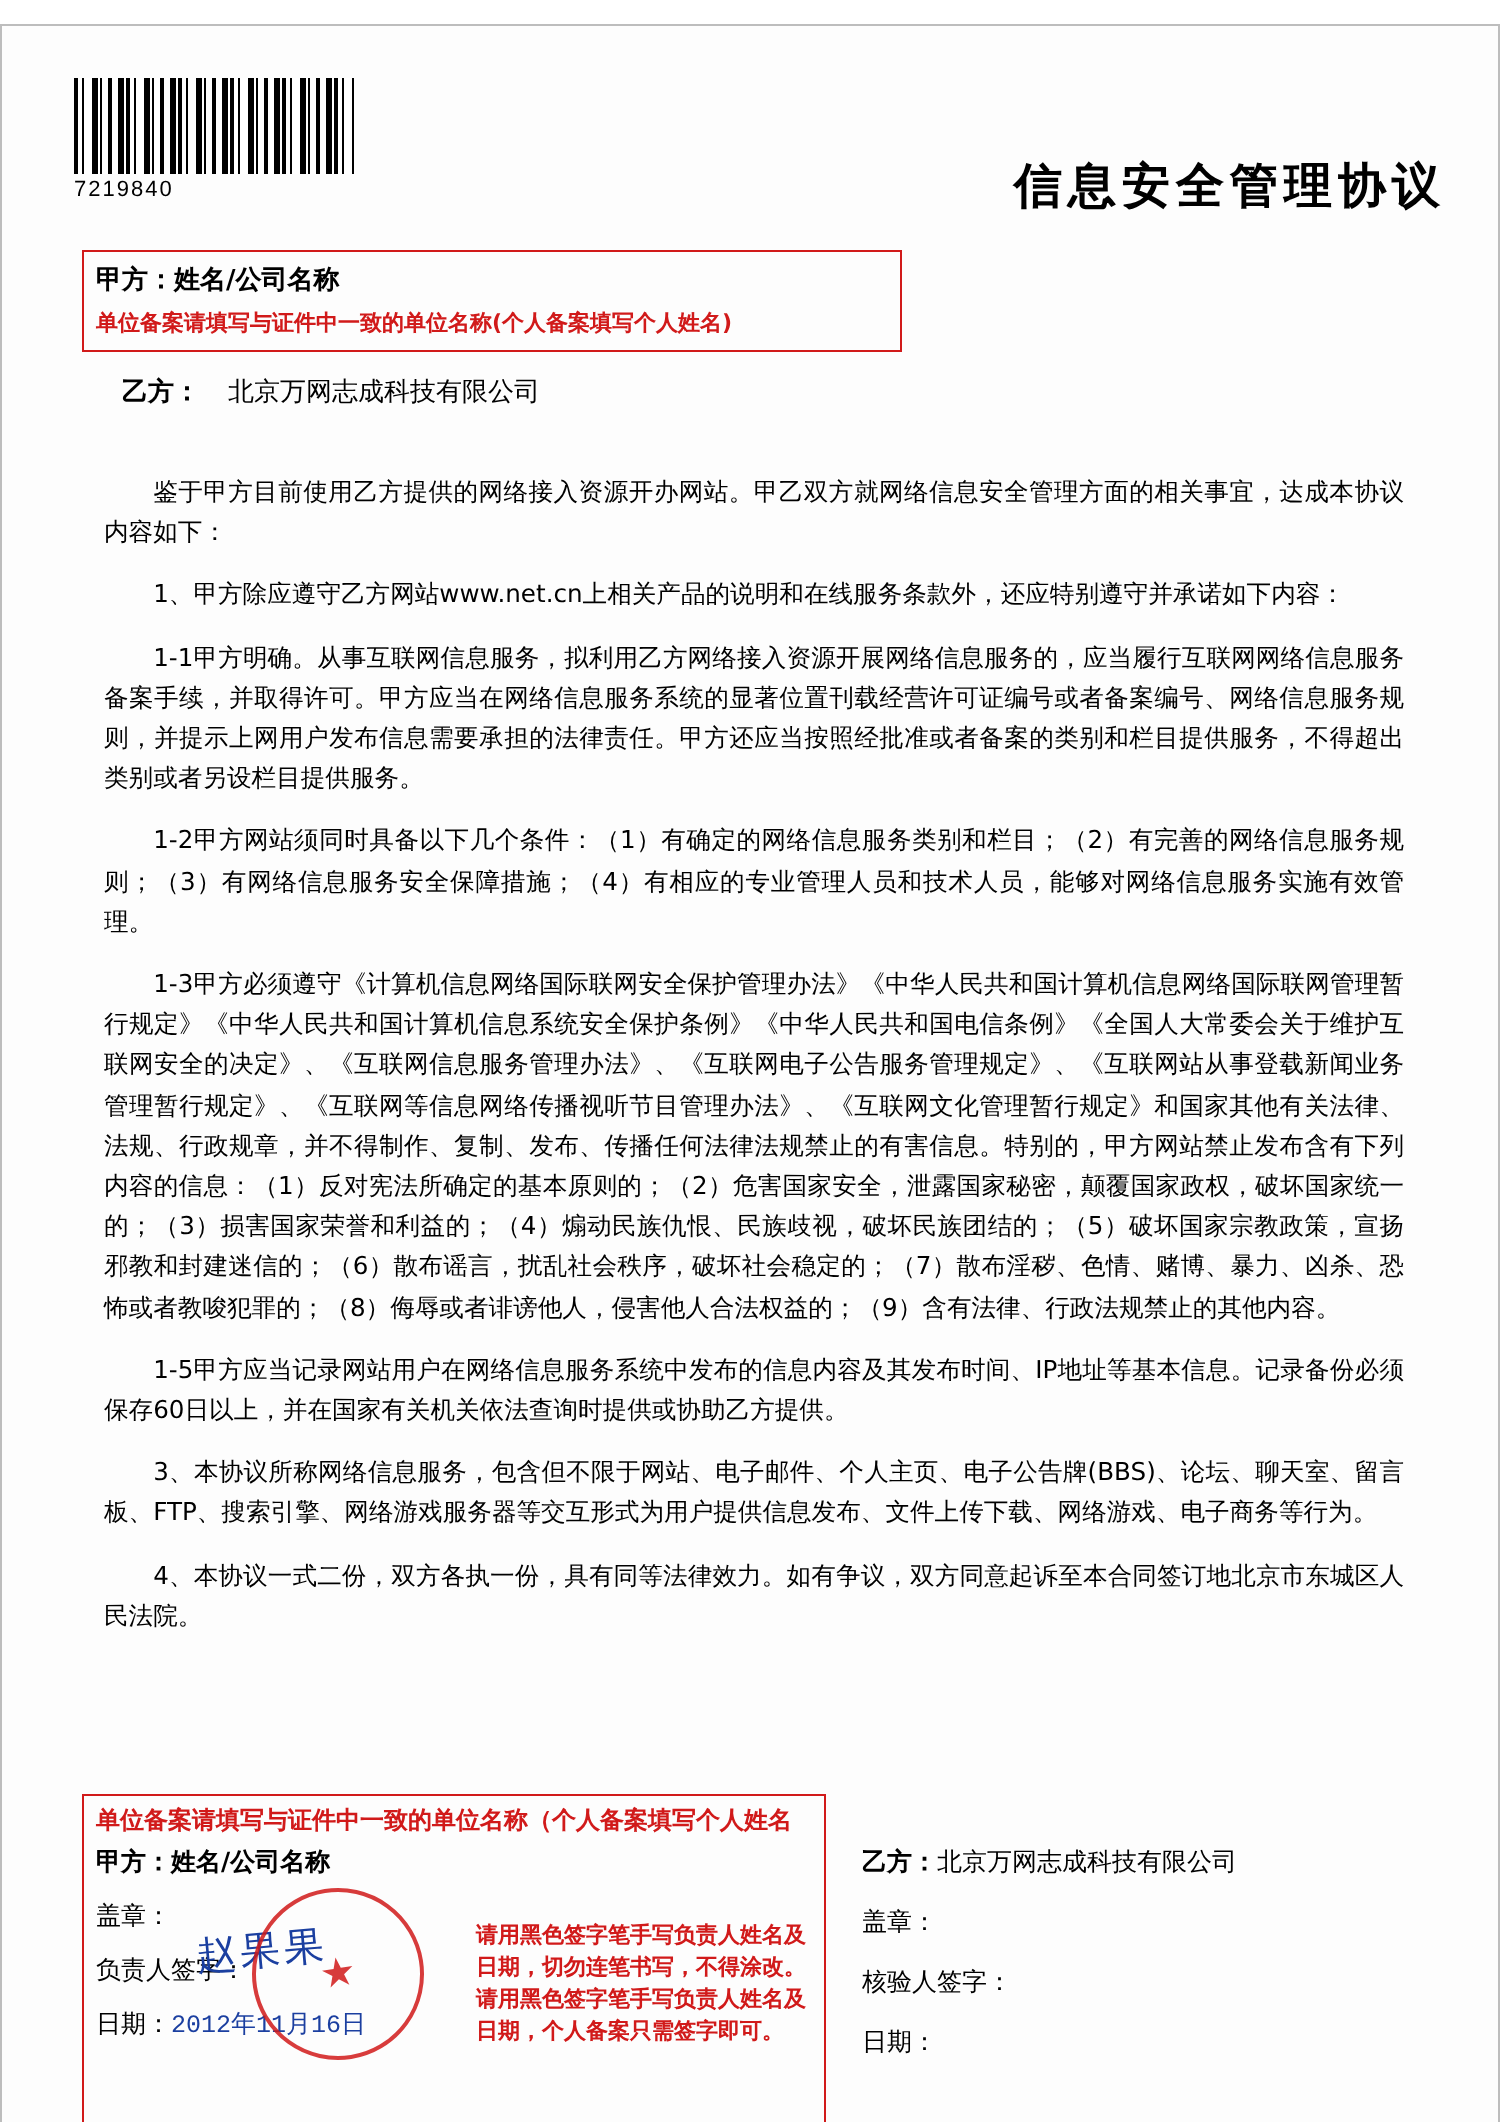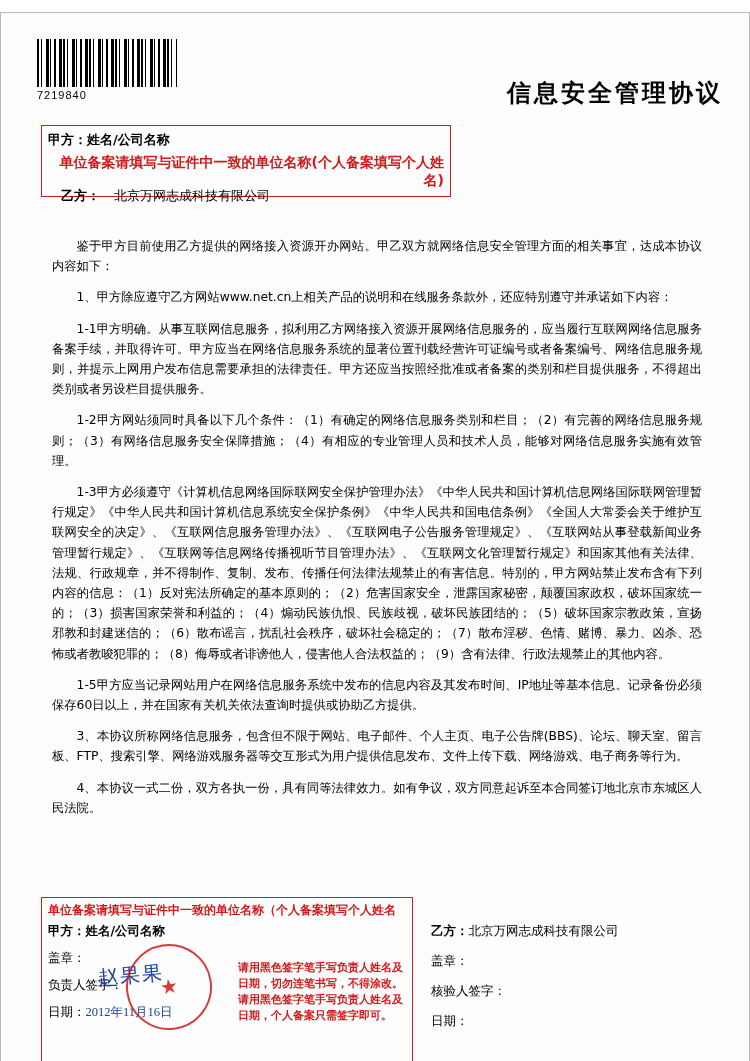--- a/index.html
+++ b/index.html
@@ -54,23 +54,22 @@
     padding:5px 6px 6px 6px;
     box-sizing:border-box;
   }
   .party-line{
     font-family:"DejaVu Sans", sans-serif;
     font-size:13px; font-weight:bold; color:#000;
     margin:0 0 5px 0;
   }
   .party-red{
     font-family:"DejaVu Sans", sans-serif;
-    font-size:14px; font-weight:bold; color:#d11a1a;
+    font-size:11px; font-weight:bold; color:#d11a1a;
     margin:0;
-    text-align:right;
   }
   .party-b{
     position:absolute; left:14px; top:158px;
     font-family:"DejaVu Sans", sans-serif;
     font-size:13px; color:#000;margin-left:20px;
   }
   .party-b .lbl{font-weight:bold;margin-right:14px;}
   
   .body-text{
     position:absolute; left:14px; top:196px; right:10px;
@@ -97,21 +96,21 @@
     margin:0 0 4px 0;
   }
   .sig-line{
     font-family:"DejaVu Sans", sans-serif;
     font-size:12.5px; color:#000;
     margin:0 0 10px 0;
   }
   .sig-line b{font-weight:bold;}
   .hand{
     color:#1b3fa0;
-    font-family:Liberation Serif, serif;
+    font-family:Liberation Mono, monospace;
   }
   .sig-right{
     position:absolute; left:390px; top:26px; width:300px;
   }
   .sig-right .sig-line{margin-bottom:13px;}
   
   .red-note{
     position:absolute; left:196px; top:62px; width:172px;
     font-family:"DejaVu Sans", sans-serif;
     font-size:11px;

